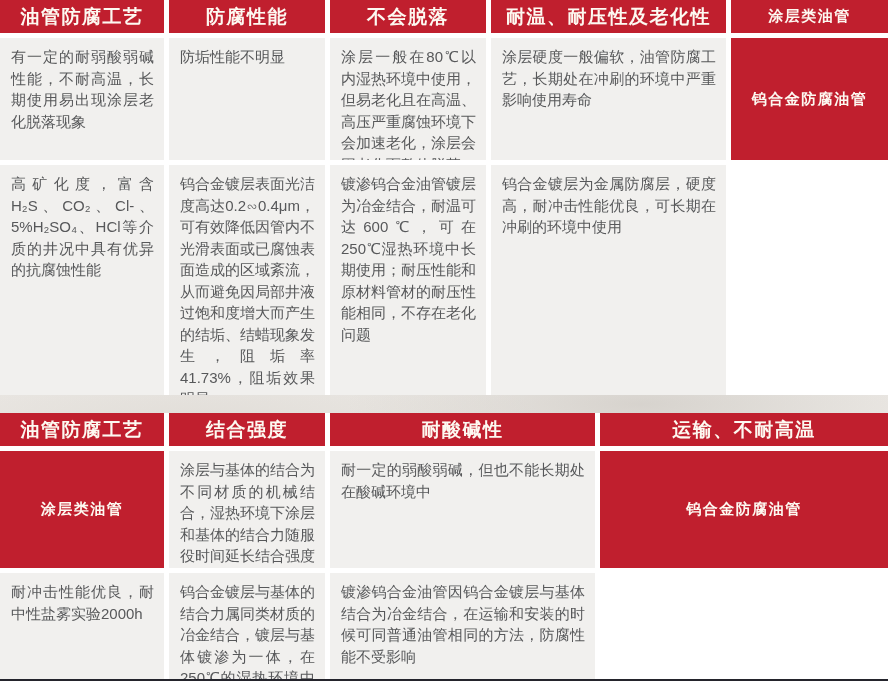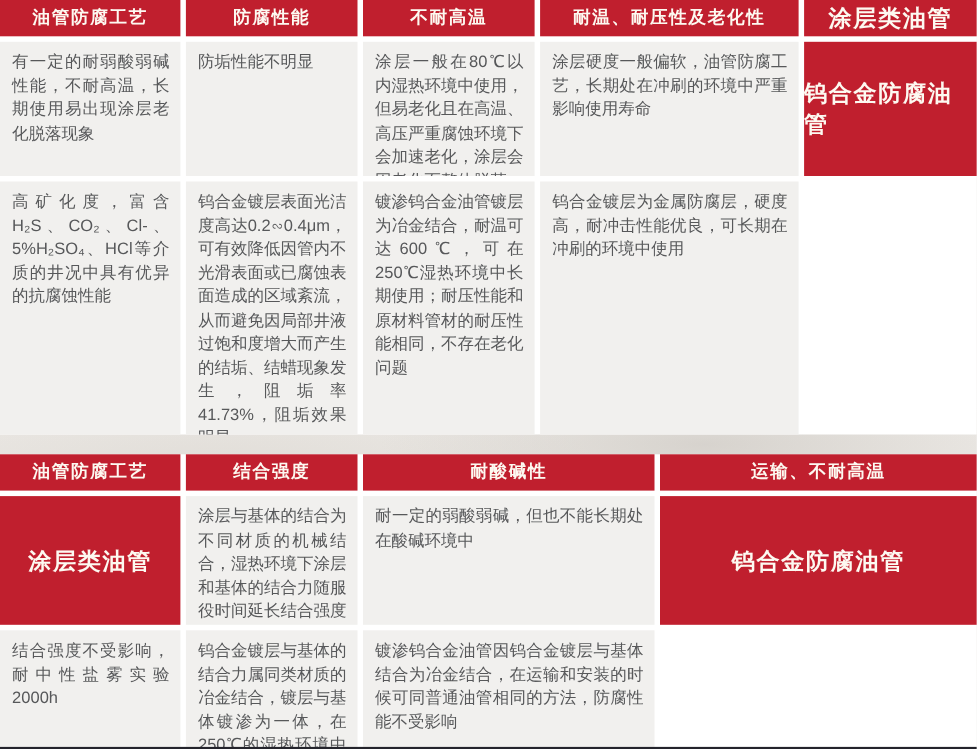--- a/index.html
+++ b/index.html
@@ -16,42 +16,42 @@
       radial-gradient(ellipse 420px 90px at 640px 404px, rgba(190,185,178,.45), rgba(190,185,178,0) 70%),
       radial-gradient(ellipse 500px 120px at 200px 430px, rgba(205,200,192,.35), rgba(205,200,192,0) 70%),
       linear-gradient(180deg,#f3f1ee 0%,#ebe8e4 60%,#efede9 100%);
   }
   .tbl{display:grid;gap:5px;background:#ffffff;}
   .t1{grid-template-columns:164px 156px 156px 235px 157px;grid-template-rows:33px 122px 230px;}
   .t2{grid-template-columns:164px 156px 265px 288px;grid-template-rows:33px 117px 106px;margin-top:18px;}
   .th{
     background:var(--red);color:var(--headtxt);
     display:flex;align-items:center;justify-content:center;
-    font-size:16px;font-weight:600;letter-spacing:1.5px;
+    font-size:19px;font-weight:600;letter-spacing:1.5px;
   }
   .lbl{
     background:var(--red);color:var(--headtxt);
     display:flex;align-items:center;justify-content:center;
-    font-size:21px;font-weight:600;letter-spacing:1.5px;
+    font-size:15px;font-weight:600;letter-spacing:1.5px;
   }
   .td{
     background:var(--cellbg);color:var(--txt);
     font-size:15px;line-height:21.5px;
     padding:8px 10px 0 11px;
     text-align:justify;overflow:hidden;
   }
   .bottom-line{position:absolute;left:0;bottom:0;width:888px;height:2px;background:#24242c;}
 </style>
 </head>
 <body>
 
 <div class="tbl t1">
   <div class="th">油管防腐工艺</div>
   <div class="th">防腐性能</div>
-  <div class="th">不耐高温</div>
+  <div class="th">不会脱落</div>
   <div class="th">耐温、耐压性及老化性</div>
 
   <div class="lbl">涂层类油管</div>
   <div class="td">有一定的耐弱酸弱碱性能，不耐高温，长期使用易出现涂层老化脱落现象</div>
   <div class="td">防垢性能不明显</div>
   <div class="td">涂层一般在80℃以内湿热环境中使用，但易老化且在高温、高压严重腐蚀环境下会加速老化，涂层会因老化而整体脱落，脱落的涂层会影响井下作业</div>
   <div class="td">涂层硬度一般偏软，油管防腐工艺，长期处在冲刷的环境中严重影响使用寿命</div>
 
   <div class="lbl">钨合金防腐油管</div>
   <div class="td">高矿化度，富含H₂S、CO₂、Cl-、5%H₂SO₄、HCl等介质的井况中具有优异的抗腐蚀性能</div>
@@ -64,18 +64,18 @@
   <div class="th">油管防腐工艺</div>
   <div class="th">结合强度</div>
   <div class="th">耐酸碱性</div>
   <div class="th">运输、不耐高温</div>
 
   <div class="lbl">涂层类油管</div>
   <div class="td">涂层与基体的结合为不同材质的机械结合，湿热环境下涂层和基体的结合力随服役时间延长结合强度降低，会造成涂层鼓泡成片脱落</div>
   <div class="td">耐一定的弱酸弱碱，但也不能长期处在酸碱环境中</div>
 
   <div class="lbl">钨合金防腐油管</div>
-  <div class="td">结合强度不受影响，耐中性盐雾实验2000h</div>
+  <div class="td">耐冲击性能优良，耐中性盐雾实验2000h</div>
   <div class="td">钨合金镀层与基体的结合力属同类材质的冶金结合，镀层与基体镀渗为一体，在250℃的湿热环境中可长期使用，结合强度不受影响，不会脱落</div>
   <div class="td">镀渗钨合金油管因钨合金镀层与基体结合为冶金结合，在运输和安装的时候可同普通油管相同的方法，防腐性能不受影响</div>
 </div>
 
 <div class="bottom-line"></div>
 
 </body></html>

